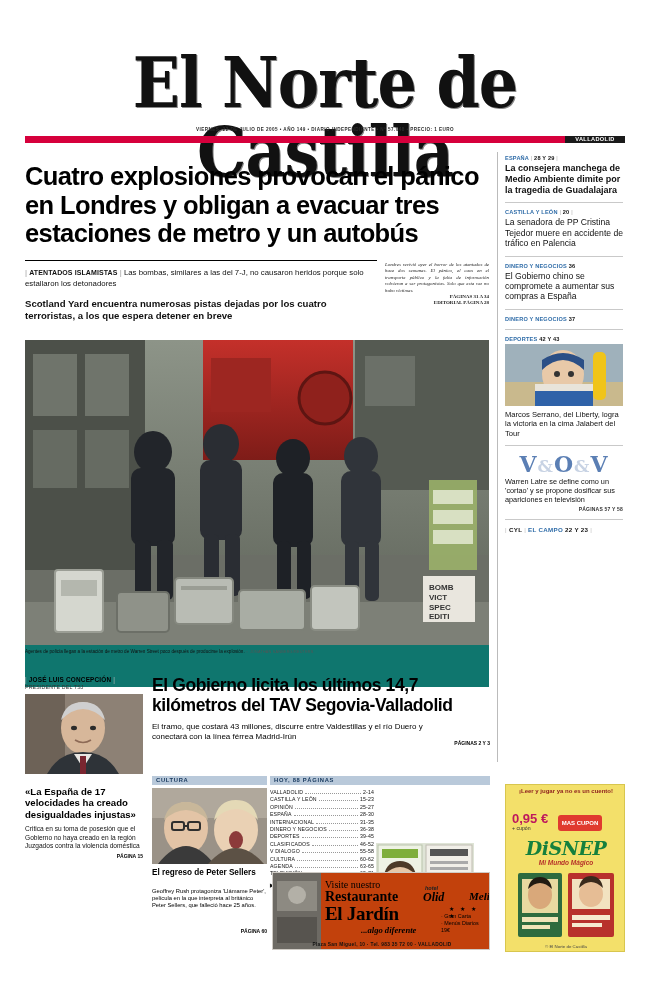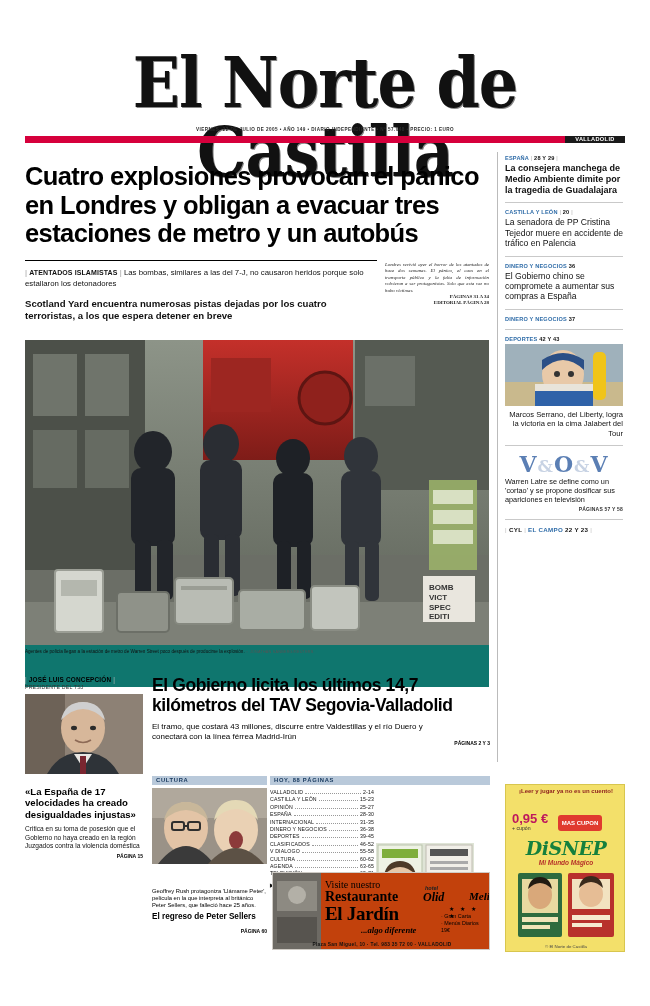--- a/index.html
+++ b/index.html
@@ -38,21 +38,21 @@
   .sidebar{position:absolute;left:505px;top:155px;width:118px;}
   .sb-divider{position:absolute;left:497px;top:152px;width:1px;height:610px;background:#bbb;}
   .sb-item{margin-bottom:7px;}
   .sb-label{font-size:5.6px;font-weight:bold;letter-spacing:.2px;color:#2f6ca8;margin-bottom:2px;}
   .sb-label .pg{color:#111;}
   .sb-label .pipe{color:#aaa;font-weight:normal;}
   .sb-hl{font-size:9px;line-height:10.8px;font-weight:bold;color:#111;}
   .sb-hl.light{font-weight:normal;font-size:8.6px;line-height:10.4px;}
   .sb-rule{height:1px;background:#c9c9c9;margin:6px 0 6px 0;}
   .sb-photo{width:118px;height:62px;background:#7a8b95;overflow:hidden;position:relative;}
-  .sb-cap{font-size:7.6px;line-height:9.4px;margin-top:4px;color:#111;text-align:right;}
+  .sb-cap{font-size:7.6px;line-height:9.4px;margin-top:4px;color:#111;}
   .voov{font-family:"DejaVu Serif",serif;font-size:22px;font-weight:bold;color:#5b7fb4;letter-spacing:1px;
     line-height:24px;text-align:center;}
   .voov .amp{color:#c8d3e4;font-size:17px;}
   .sb-text{font-size:7.3px;line-height:8.8px;color:#111;}
   .sb-pages{font-size:5px;font-weight:bold;text-align:right;letter-spacing:.2px;margin-top:2px;color:#333;}
   .cyl-row{font-size:6.2px;font-weight:bold;letter-spacing:.3px;margin-top:5px;}
   .cyl-row .c1{color:#111;}
   .cyl-row .c2{color:#2f6ca8;}
   .cyl-row .c3{color:#111;}
   .cyl-row .pipe{color:#bbb;font-weight:normal;}
@@ -73,21 +73,21 @@
   .tav-sub{font-size:8px;line-height:10.4px;margin-top:7px;width:300px;}
   .tav-pages{position:absolute;right:0;top:64px;font-size:5px;font-weight:bold;}
 
   
   .band{position:absolute;height:9px;background:#b9c9da;color:#14365c;font-size:5.8px;font-weight:bold;
     letter-spacing:.7px;line-height:9px;padding-left:4px;box-sizing:border-box;}
   .cult-band{left:152px;top:776px;width:115px;}
   .hoy-band{left:270px;top:776px;width:220px;}
 
   .cult-photo{position:absolute;left:152px;top:788px;width:115px;height:76px;background:#8a8076;overflow:hidden;}
-  .cult-title{position:absolute;left:152px;top:868px;width:115px;font-size:8.2px;line-height:9.6px;font-weight:bold;margin-top:44px;}
+  .cult-title{position:absolute;left:152px;top:868px;width:115px;font-size:8.2px;line-height:9.6px;font-weight:bold;}
   .cult-body{position:absolute;left:152px;top:888px;width:115px;font-size:5.8px;line-height:7.2px;}
   .cult-page{position:absolute;left:152px;top:928px;width:115px;font-size:5px;font-weight:bold;text-align:right;}
 
   
   .index{position:absolute;left:270px;top:789px;width:220px;}
   .idx-col{float:left;width:104px;margin-right:12px;}
   .idx-row{font-size:5.2px;line-height:7.4px;letter-spacing:.15px;display:flex;align-items:baseline;}
   .idx-name{white-space:nowrap;color:#111;}
   .idx-dots{flex:1;border-bottom:1px dotted #999;margin:0 2px 1.5px 2px;height:4px;}
   .idx-pg{white-space:nowrap;color:#111;}

